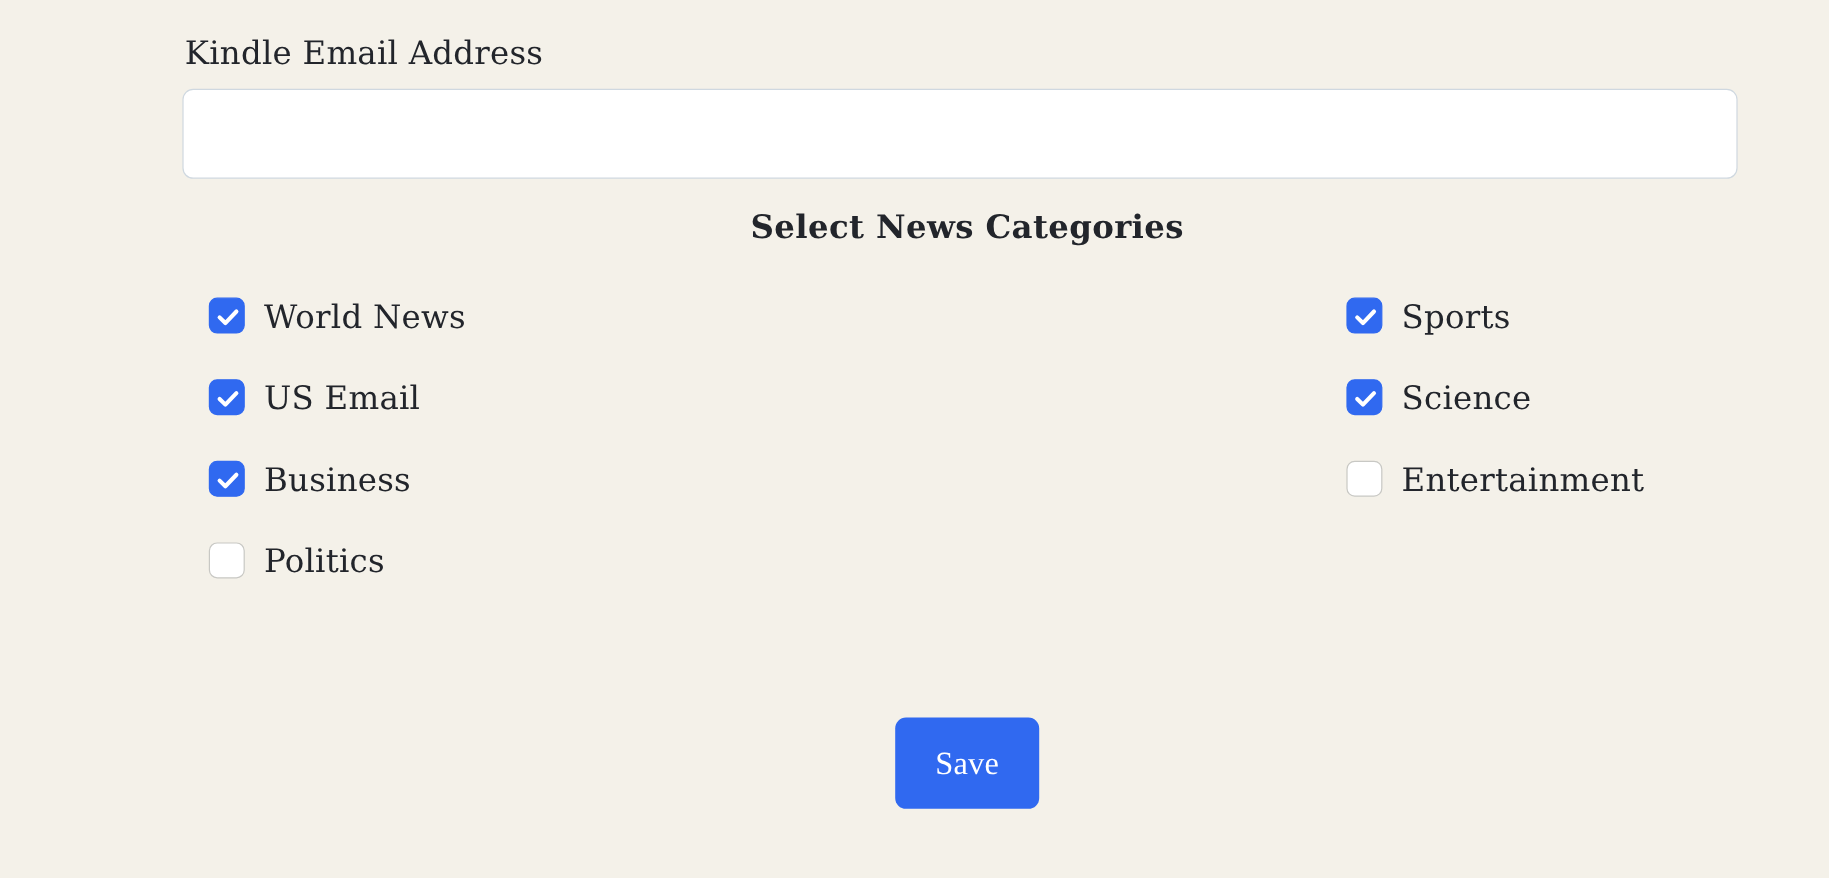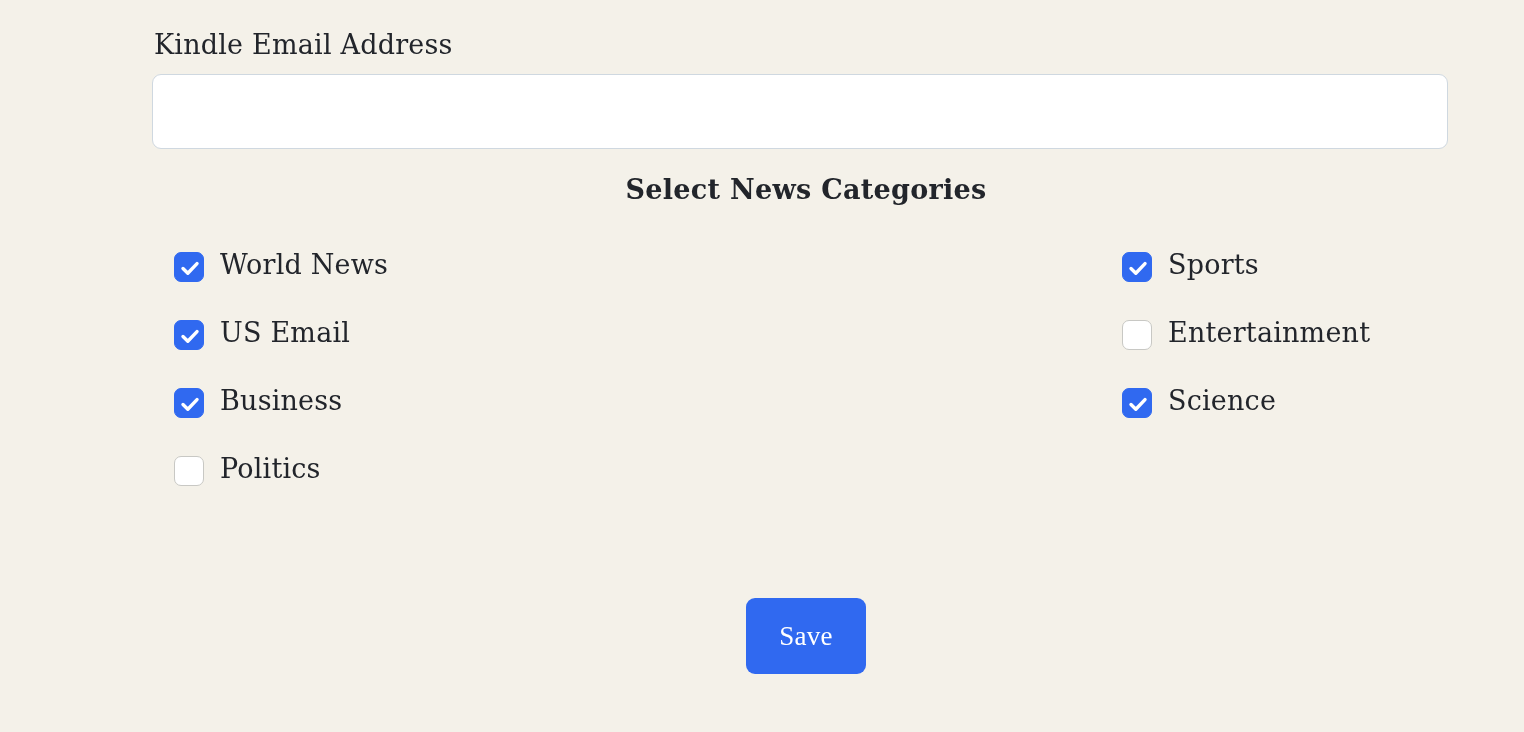--- a/index.html
+++ b/index.html
@@ -85,21 +85,21 @@
 
   .cat-col {
     position: absolute;
     top: 0;
   }
   .cat-col.left  { left: 130px; }
   .cat-col.right { left: 1078px; }
 
   .cat-item {
     display: flex;
-    align-items: flex-end;
+    align-items: flex-start;
     height: 34px;
     margin-bottom: 34px;
     cursor: pointer;
     user-select: none;
   }
 
   .cb {
     flex: 0 0 auto;
     width: 30px;
     height: 30px;
@@ -215,33 +215,33 @@
       <label class="cat-item">
         <span class="cb checked">
           <svg class="tick" viewBox="0 0 30 30">
             <path d="M8 15.5 L12.8 20.2 L22 10.6" fill="none" stroke="#ffffff" stroke-width="3.4" stroke-linecap="round" stroke-linejoin="round"></path>
           </svg>
         </span>
         <span class="cat-label">Sports</span>
       </label>
 
       <label class="cat-item">
+        <span class="cb checked">
+          <svg class="tick" viewBox="0 0 30 30">
+            <path d="M8 15.5 L12.8 20.2 L22 10.6" fill="none" stroke="#ffffff" stroke-width="3.4" stroke-linecap="round" stroke-linejoin="round"></path>
+          </svg>
+        </span>
+        <span class="cat-label">Science</span>
+      </label>
+
+      <label class="cat-item">
         <span class="cb">
           
         </span>
         <span class="cat-label">Entertainment</span>
-      </label>
-
-      <label class="cat-item">
-        <span class="cb checked">
-          <svg class="tick" viewBox="0 0 30 30">
-            <path d="M8 15.5 L12.8 20.2 L22 10.6" fill="none" stroke="#ffffff" stroke-width="3.4" stroke-linecap="round" stroke-linejoin="round"></path>
-          </svg>
-        </span>
-        <span class="cat-label">Science</span>
       </label>
 
     </div>
   </div>
 
   <div class="save-wrap">
     <button class="save-button">Save</button>
   </div>
 
 </div>

